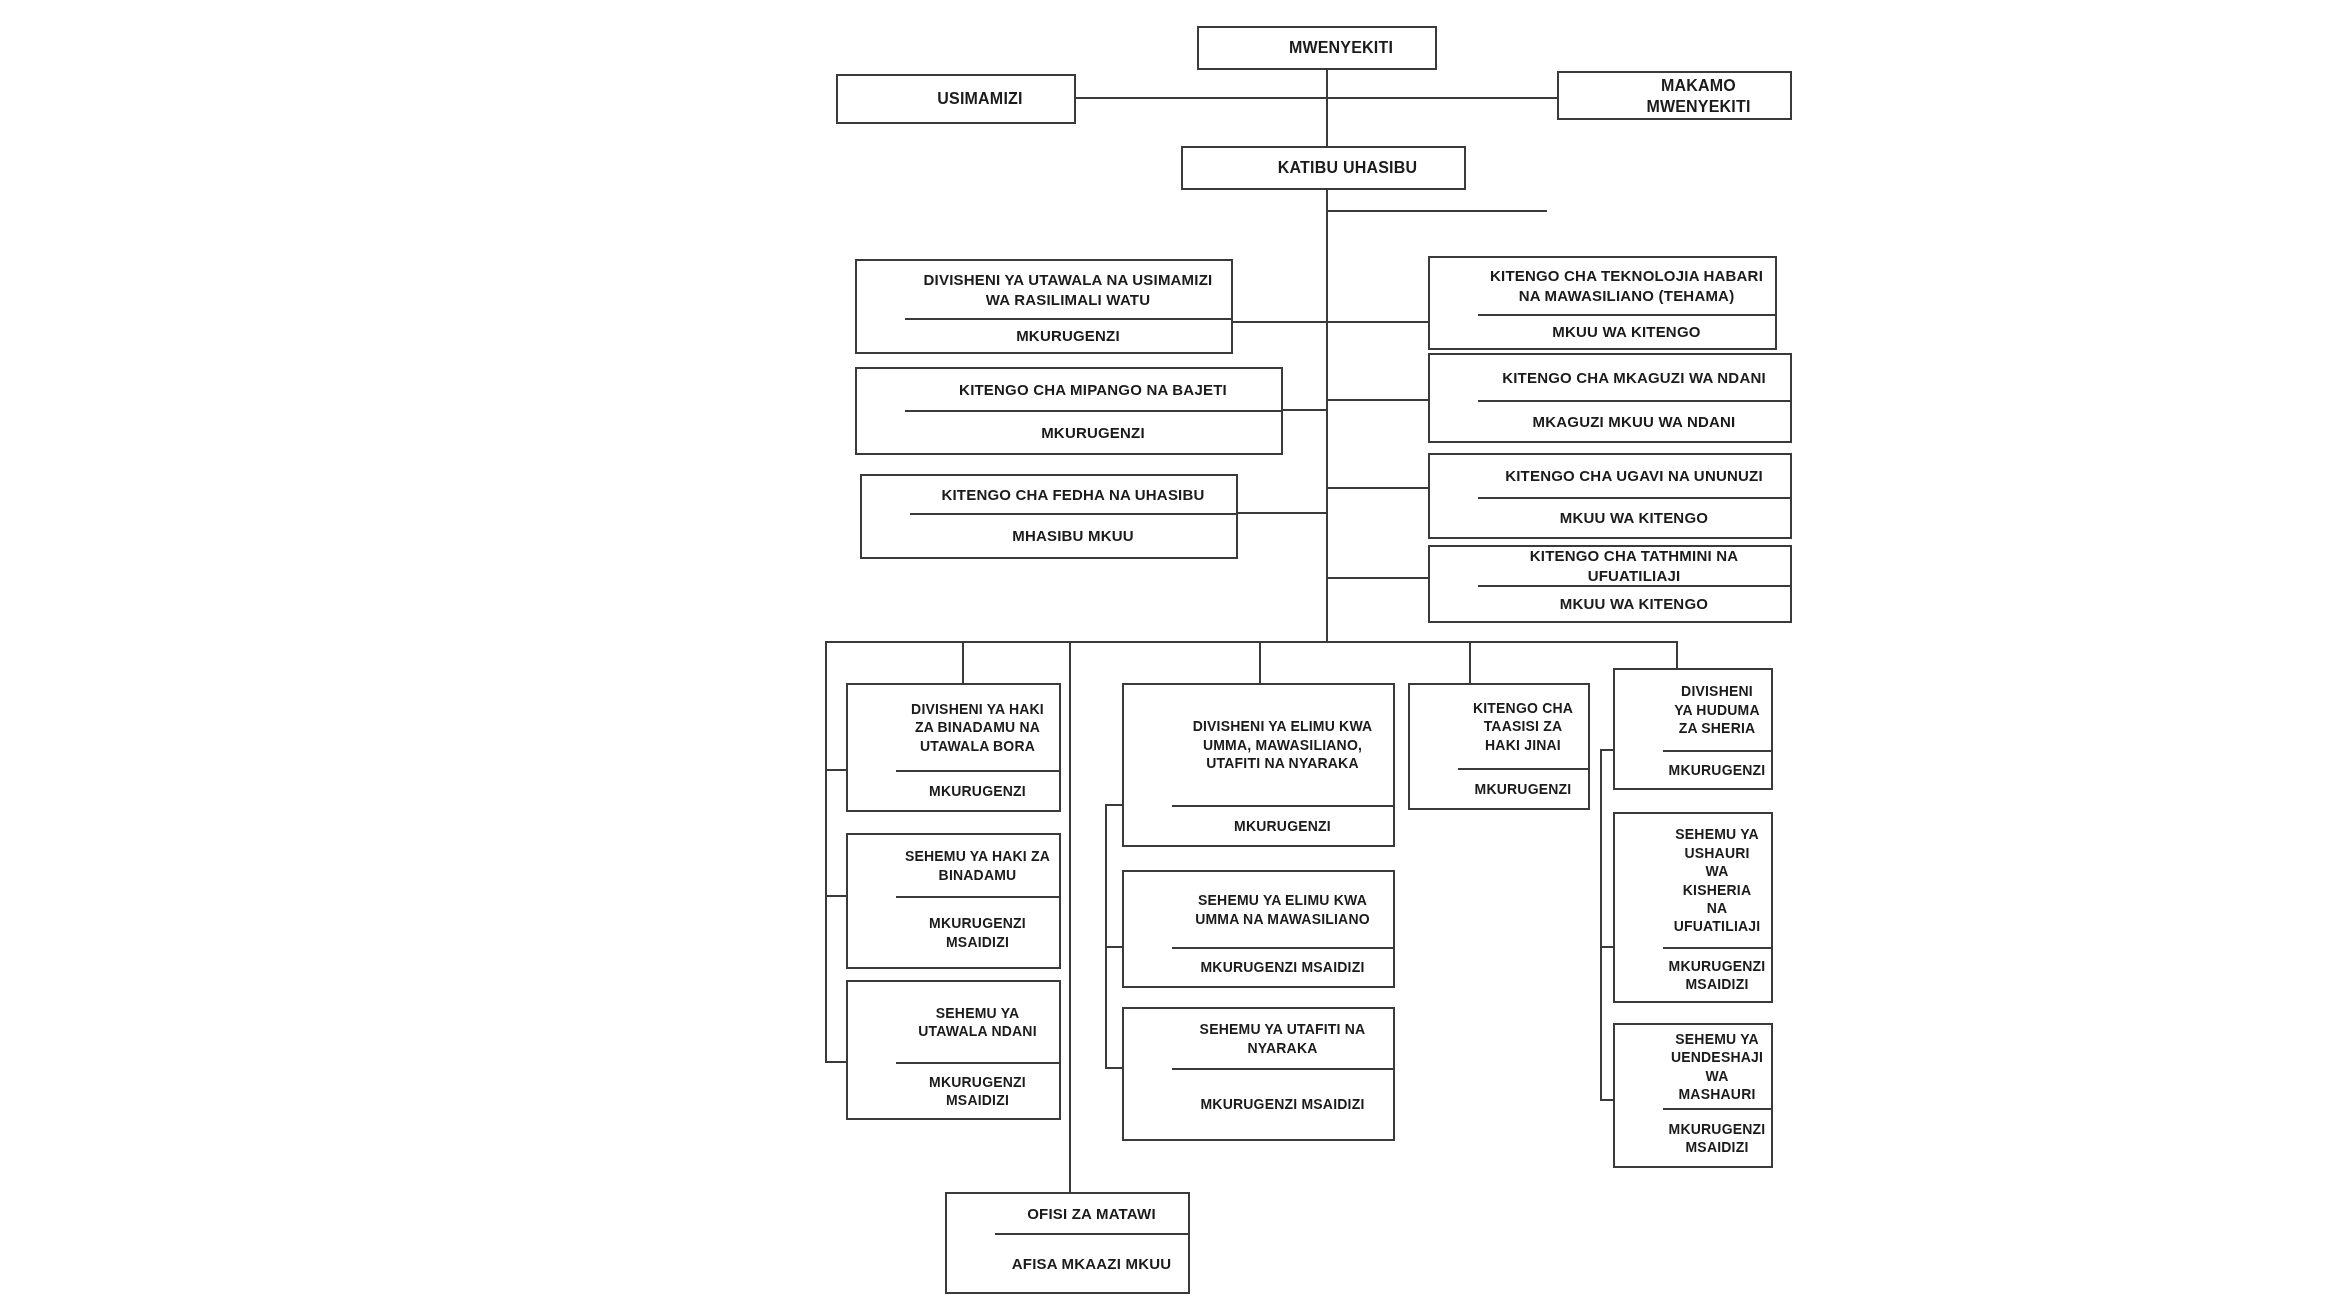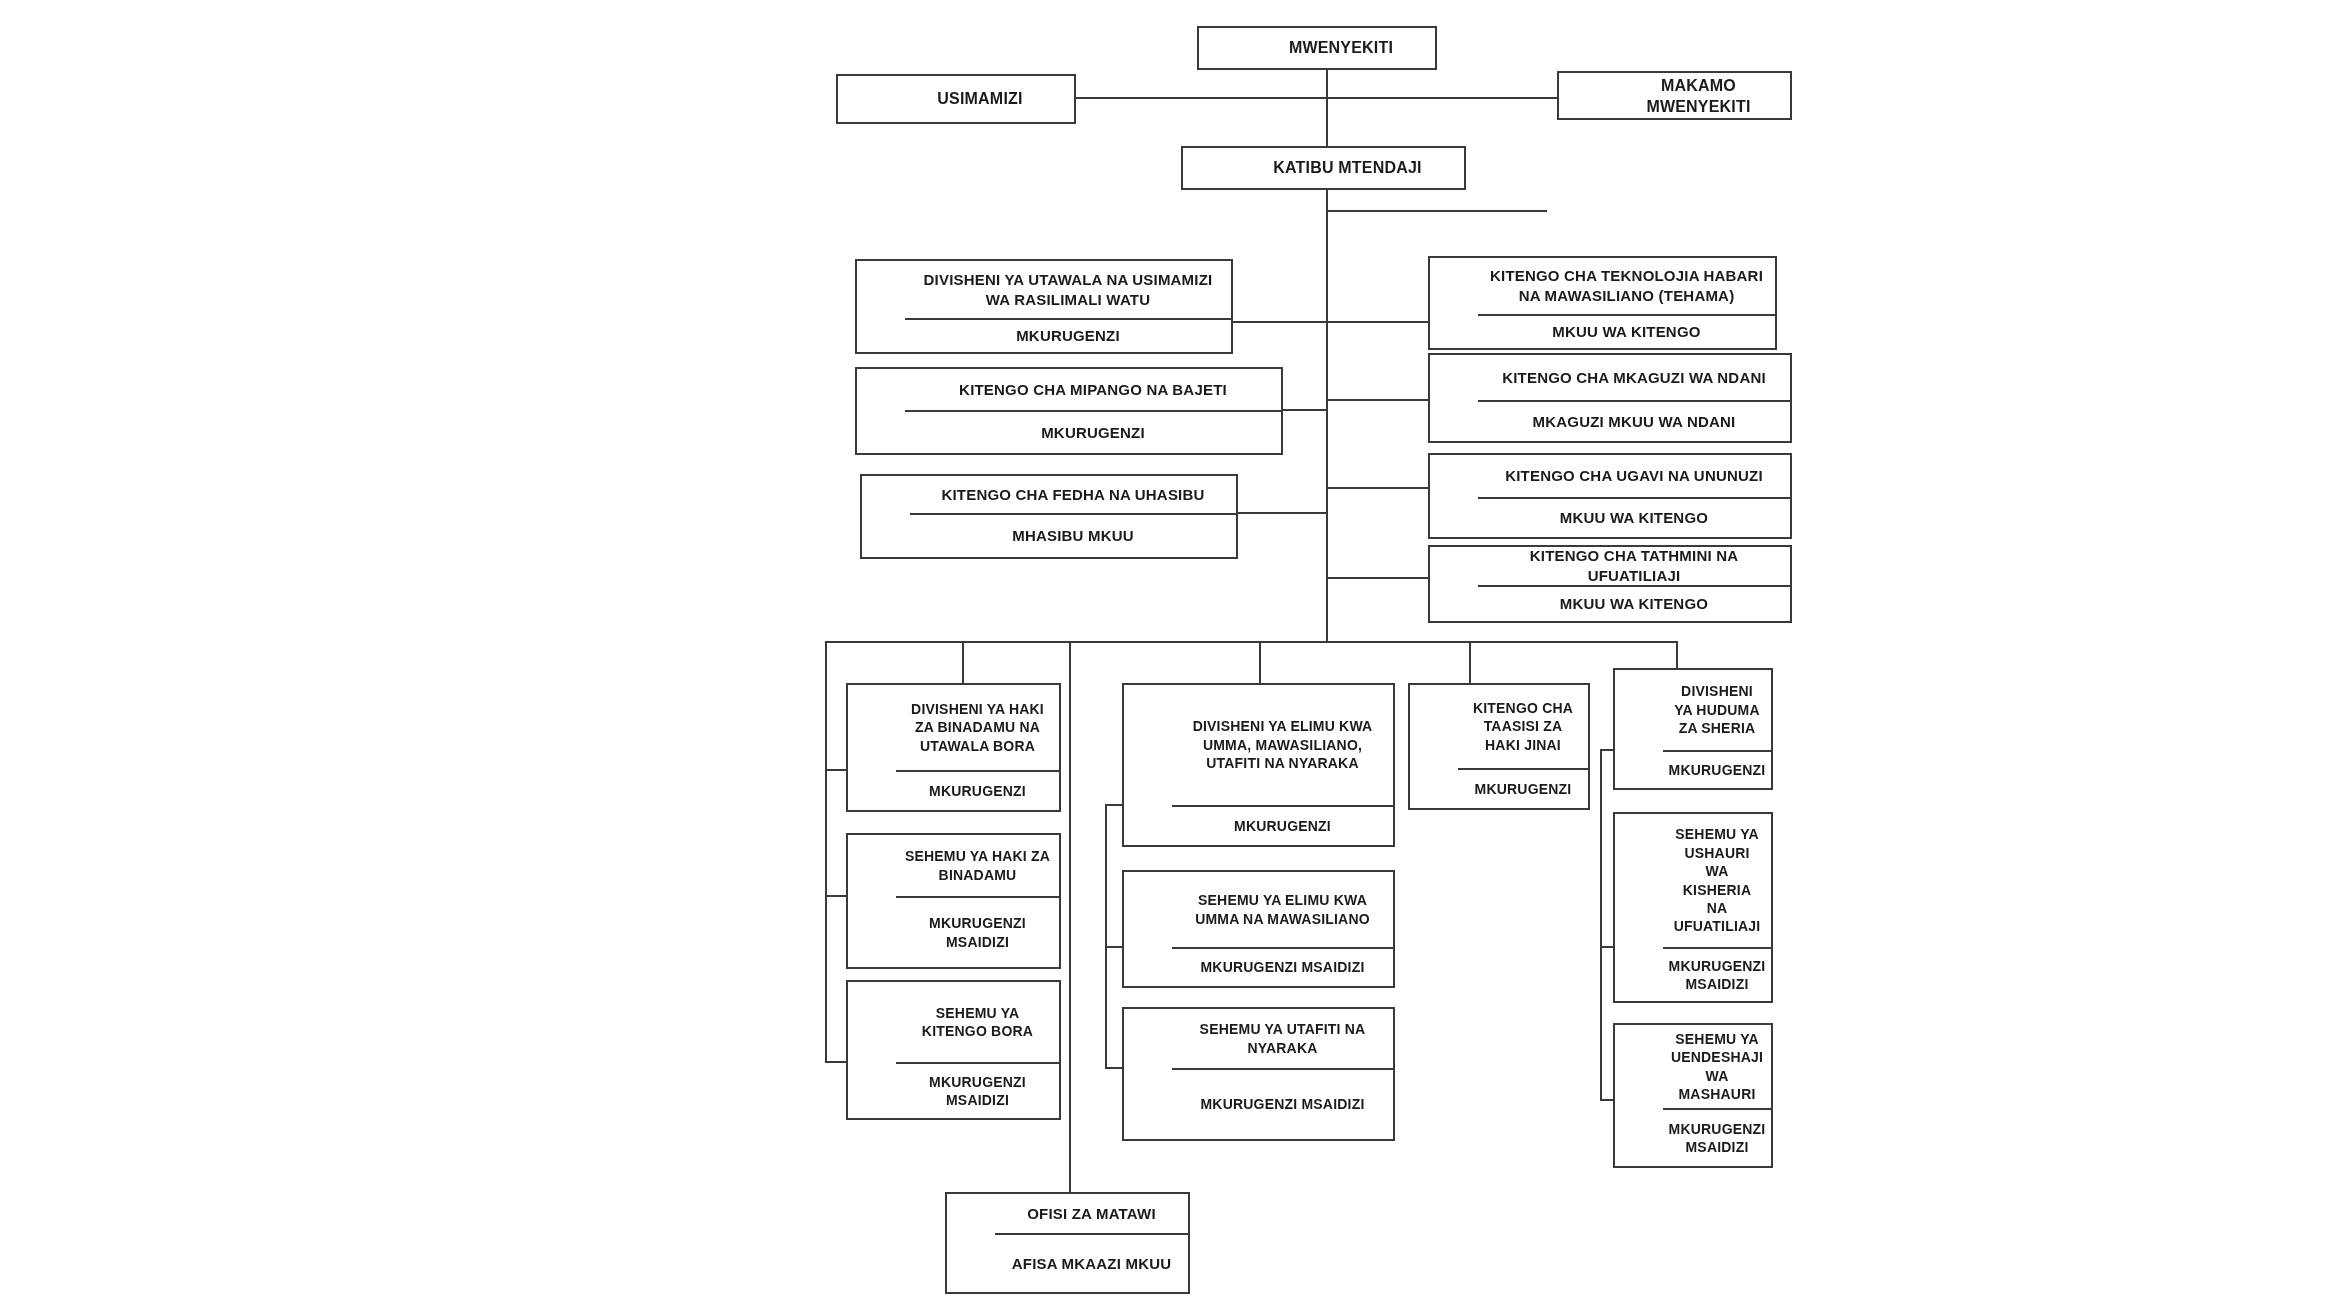--- a/index.html
+++ b/index.html
@@ -82,21 +82,21 @@
 
   <div class="node fs16" style="left:836px;top:74px;width:240px;height:50px">
     <div class="cell title grow">USIMAMIZI</div>
   </div>
 
   <div class="node fs16" style="left:1557px;top:71px;width:235px;height:49px">
     <div class="cell title grow">MAKAMO MWENYEKITI</div>
   </div>
 
   <div class="node fs16" style="left:1181px;top:146px;width:285px;height:44px">
-    <div class="cell title grow">KATIBU MTENDAJI</div>
+    <div class="cell title grow">KATIBU UHASIBU</div>
   </div>
 
 
   <div class="node fs15" style="left:855px;top:259px;width:378px;height:95px">
     <div class="cell title" style="height:57px">DIVISHENI YA UTAWALA NA USIMAMIZI WA RASILIMALI WATU</div>
     <div class="cell role">MKURUGENZI</div>
   </div>
 
   <div class="node fs15" style="left:855px;top:367px;width:428px;height:88px">
     <div class="cell title" style="height:41px">KITENGO CHA MIPANGO NA BAJETI</div>
@@ -132,21 +132,21 @@
     <div class="cell title" style="height:85px">DIVISHENI YA HAKI ZA BINADAMU NA UTAWALA BORA</div>
     <div class="cell role">MKURUGENZI</div>
   </div>
 
   <div class="node fs14" style="left:846px;top:833px;width:215px;height:136px">
     <div class="cell title" style="height:61px">SEHEMU YA HAKI ZA BINADAMU</div>
     <div class="cell role role-narrow">MKURUGENZI MSAIDIZI</div>
   </div>
 
   <div class="node fs14" style="left:846px;top:980px;width:215px;height:140px">
-    <div class="cell title" style="height:80px">SEHEMU YA KITENGO BORA</div>
+    <div class="cell title" style="height:80px">SEHEMU YA UTAWALA NDANI</div>
     <div class="cell role role-narrow">MKURUGENZI MSAIDIZI</div>
   </div>
 
   <div class="node fs14" style="left:1122px;top:683px;width:273px;height:164px">
     <div class="cell title" style="height:120px">DIVISHENI YA ELIMU KWA UMMA, MAWASILIANO, UTAFITI NA NYARAKA</div>
     <div class="cell role">MKURUGENZI</div>
   </div>
 
   <div class="node fs14" style="left:1122px;top:870px;width:273px;height:118px">
     <div class="cell title" style="height:75px">SEHEMU YA ELIMU KWA UMMA NA MAWASILIANO</div>

